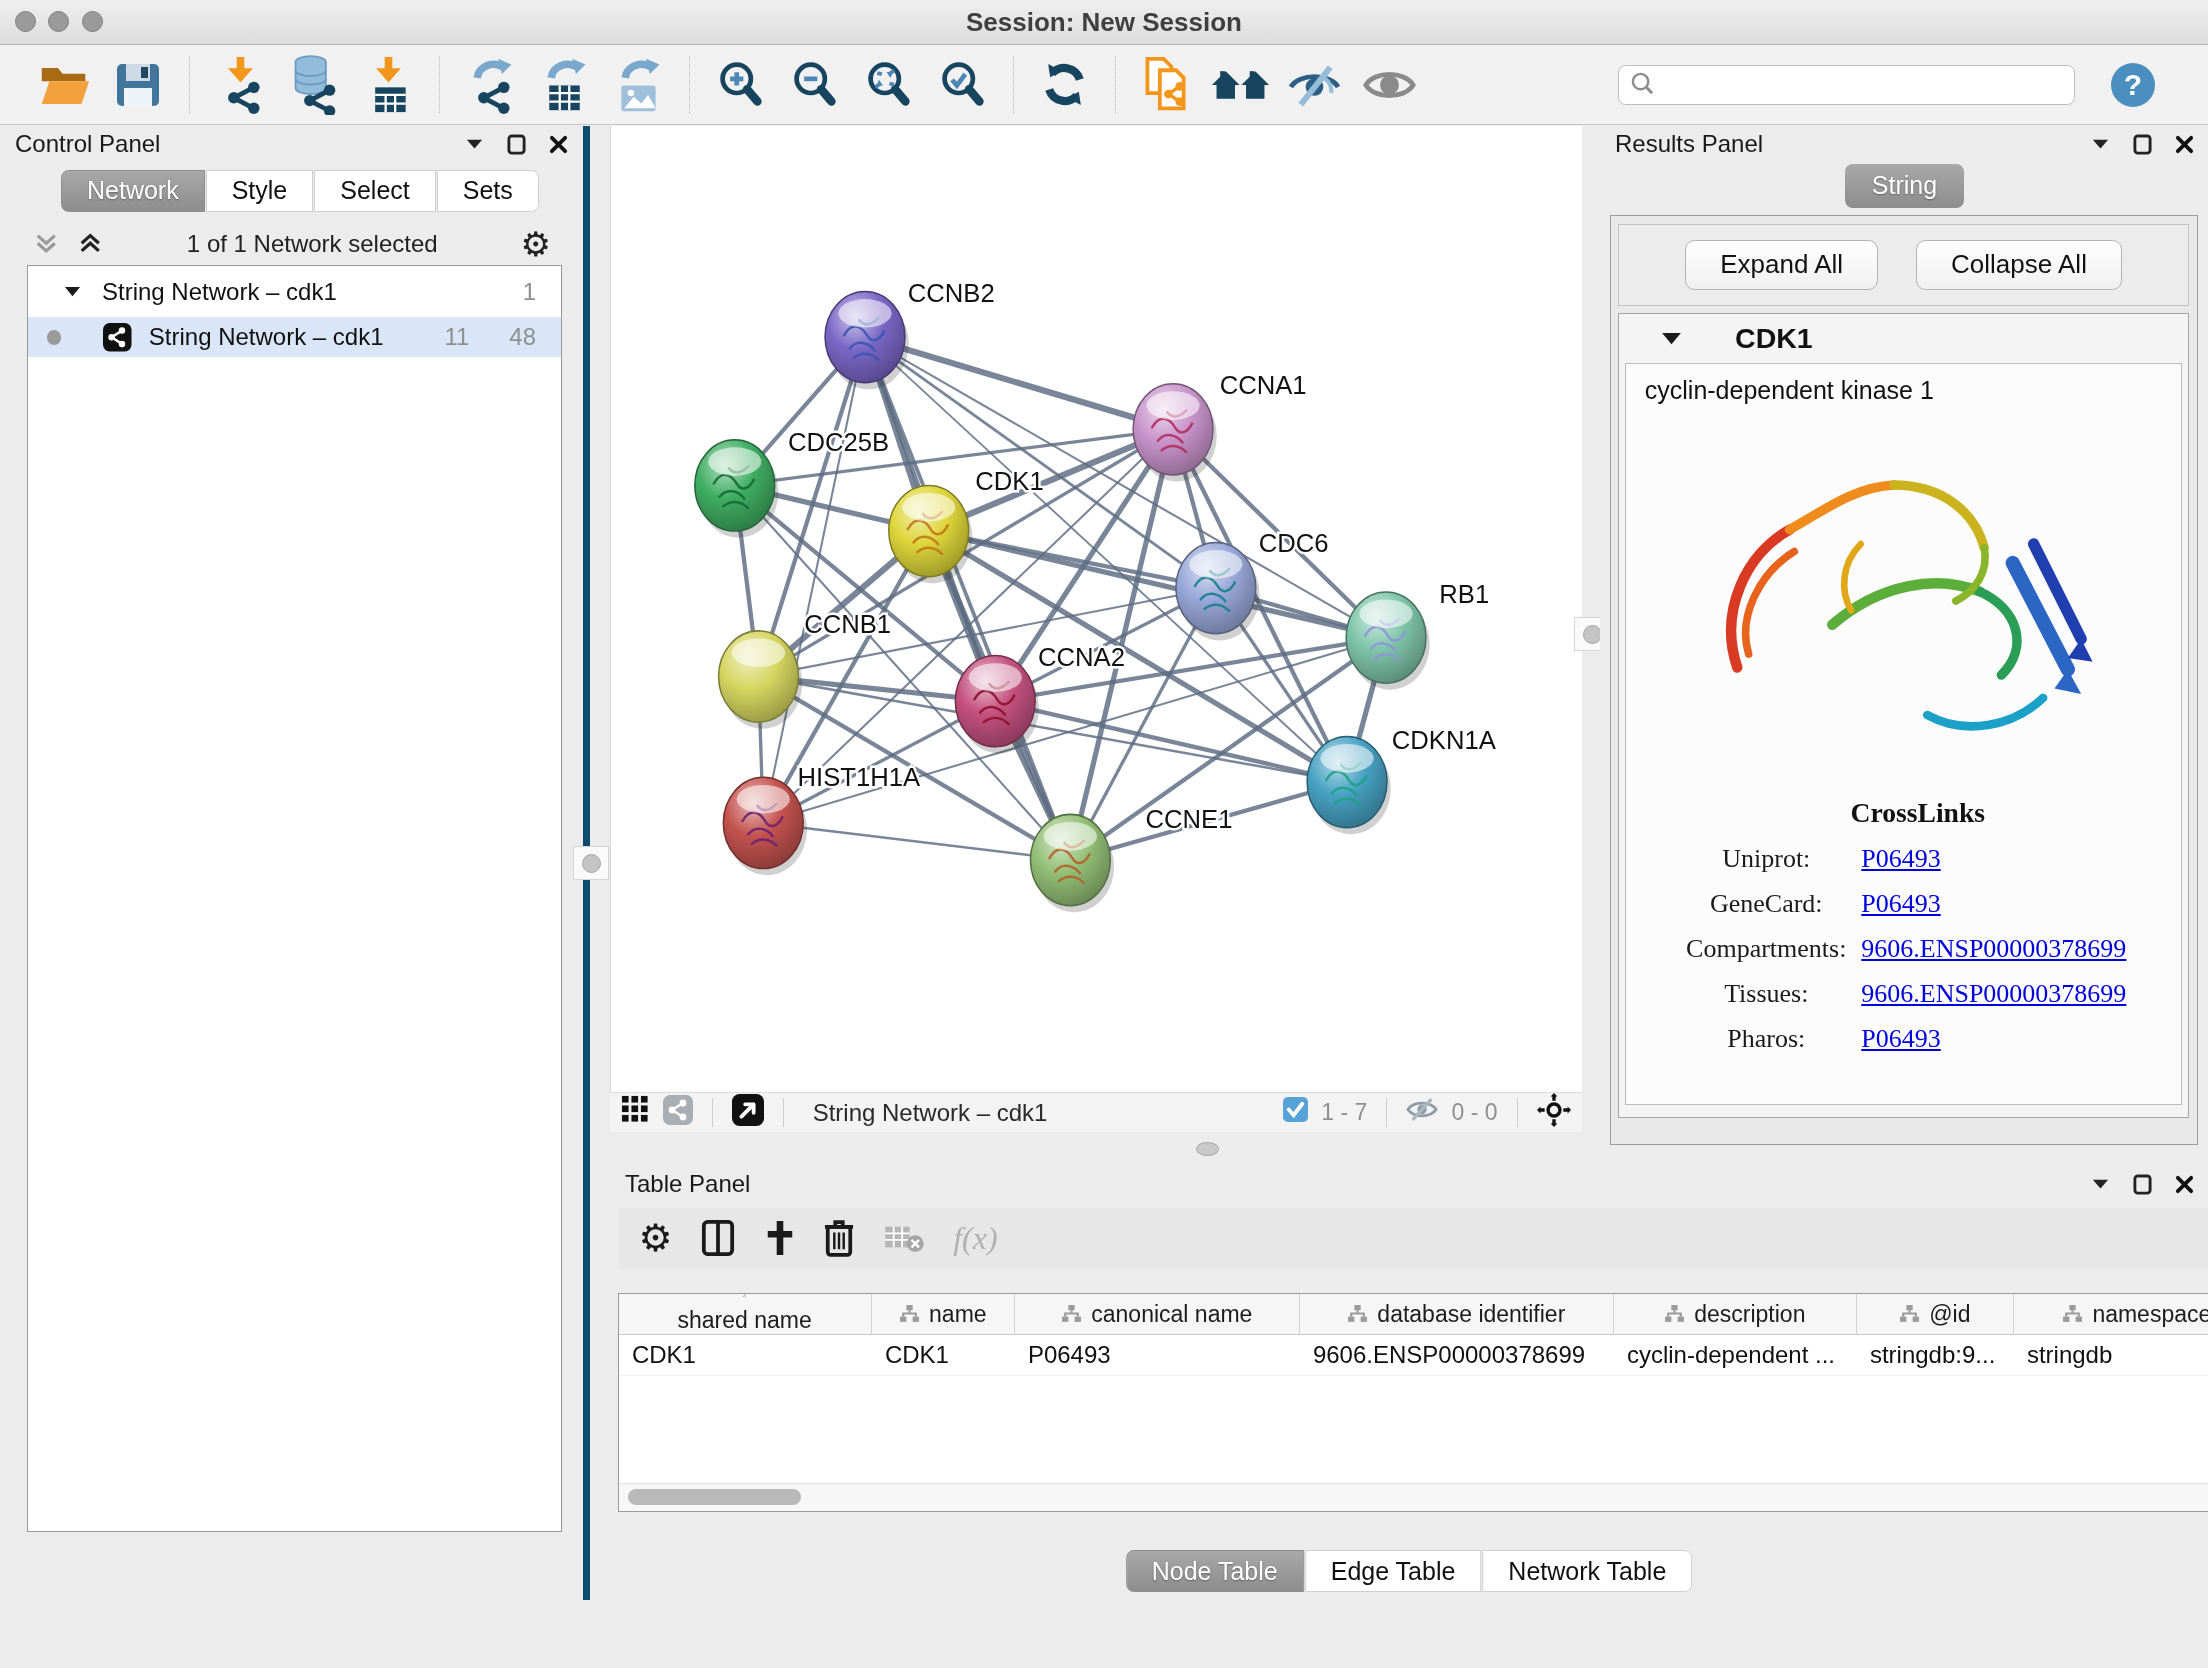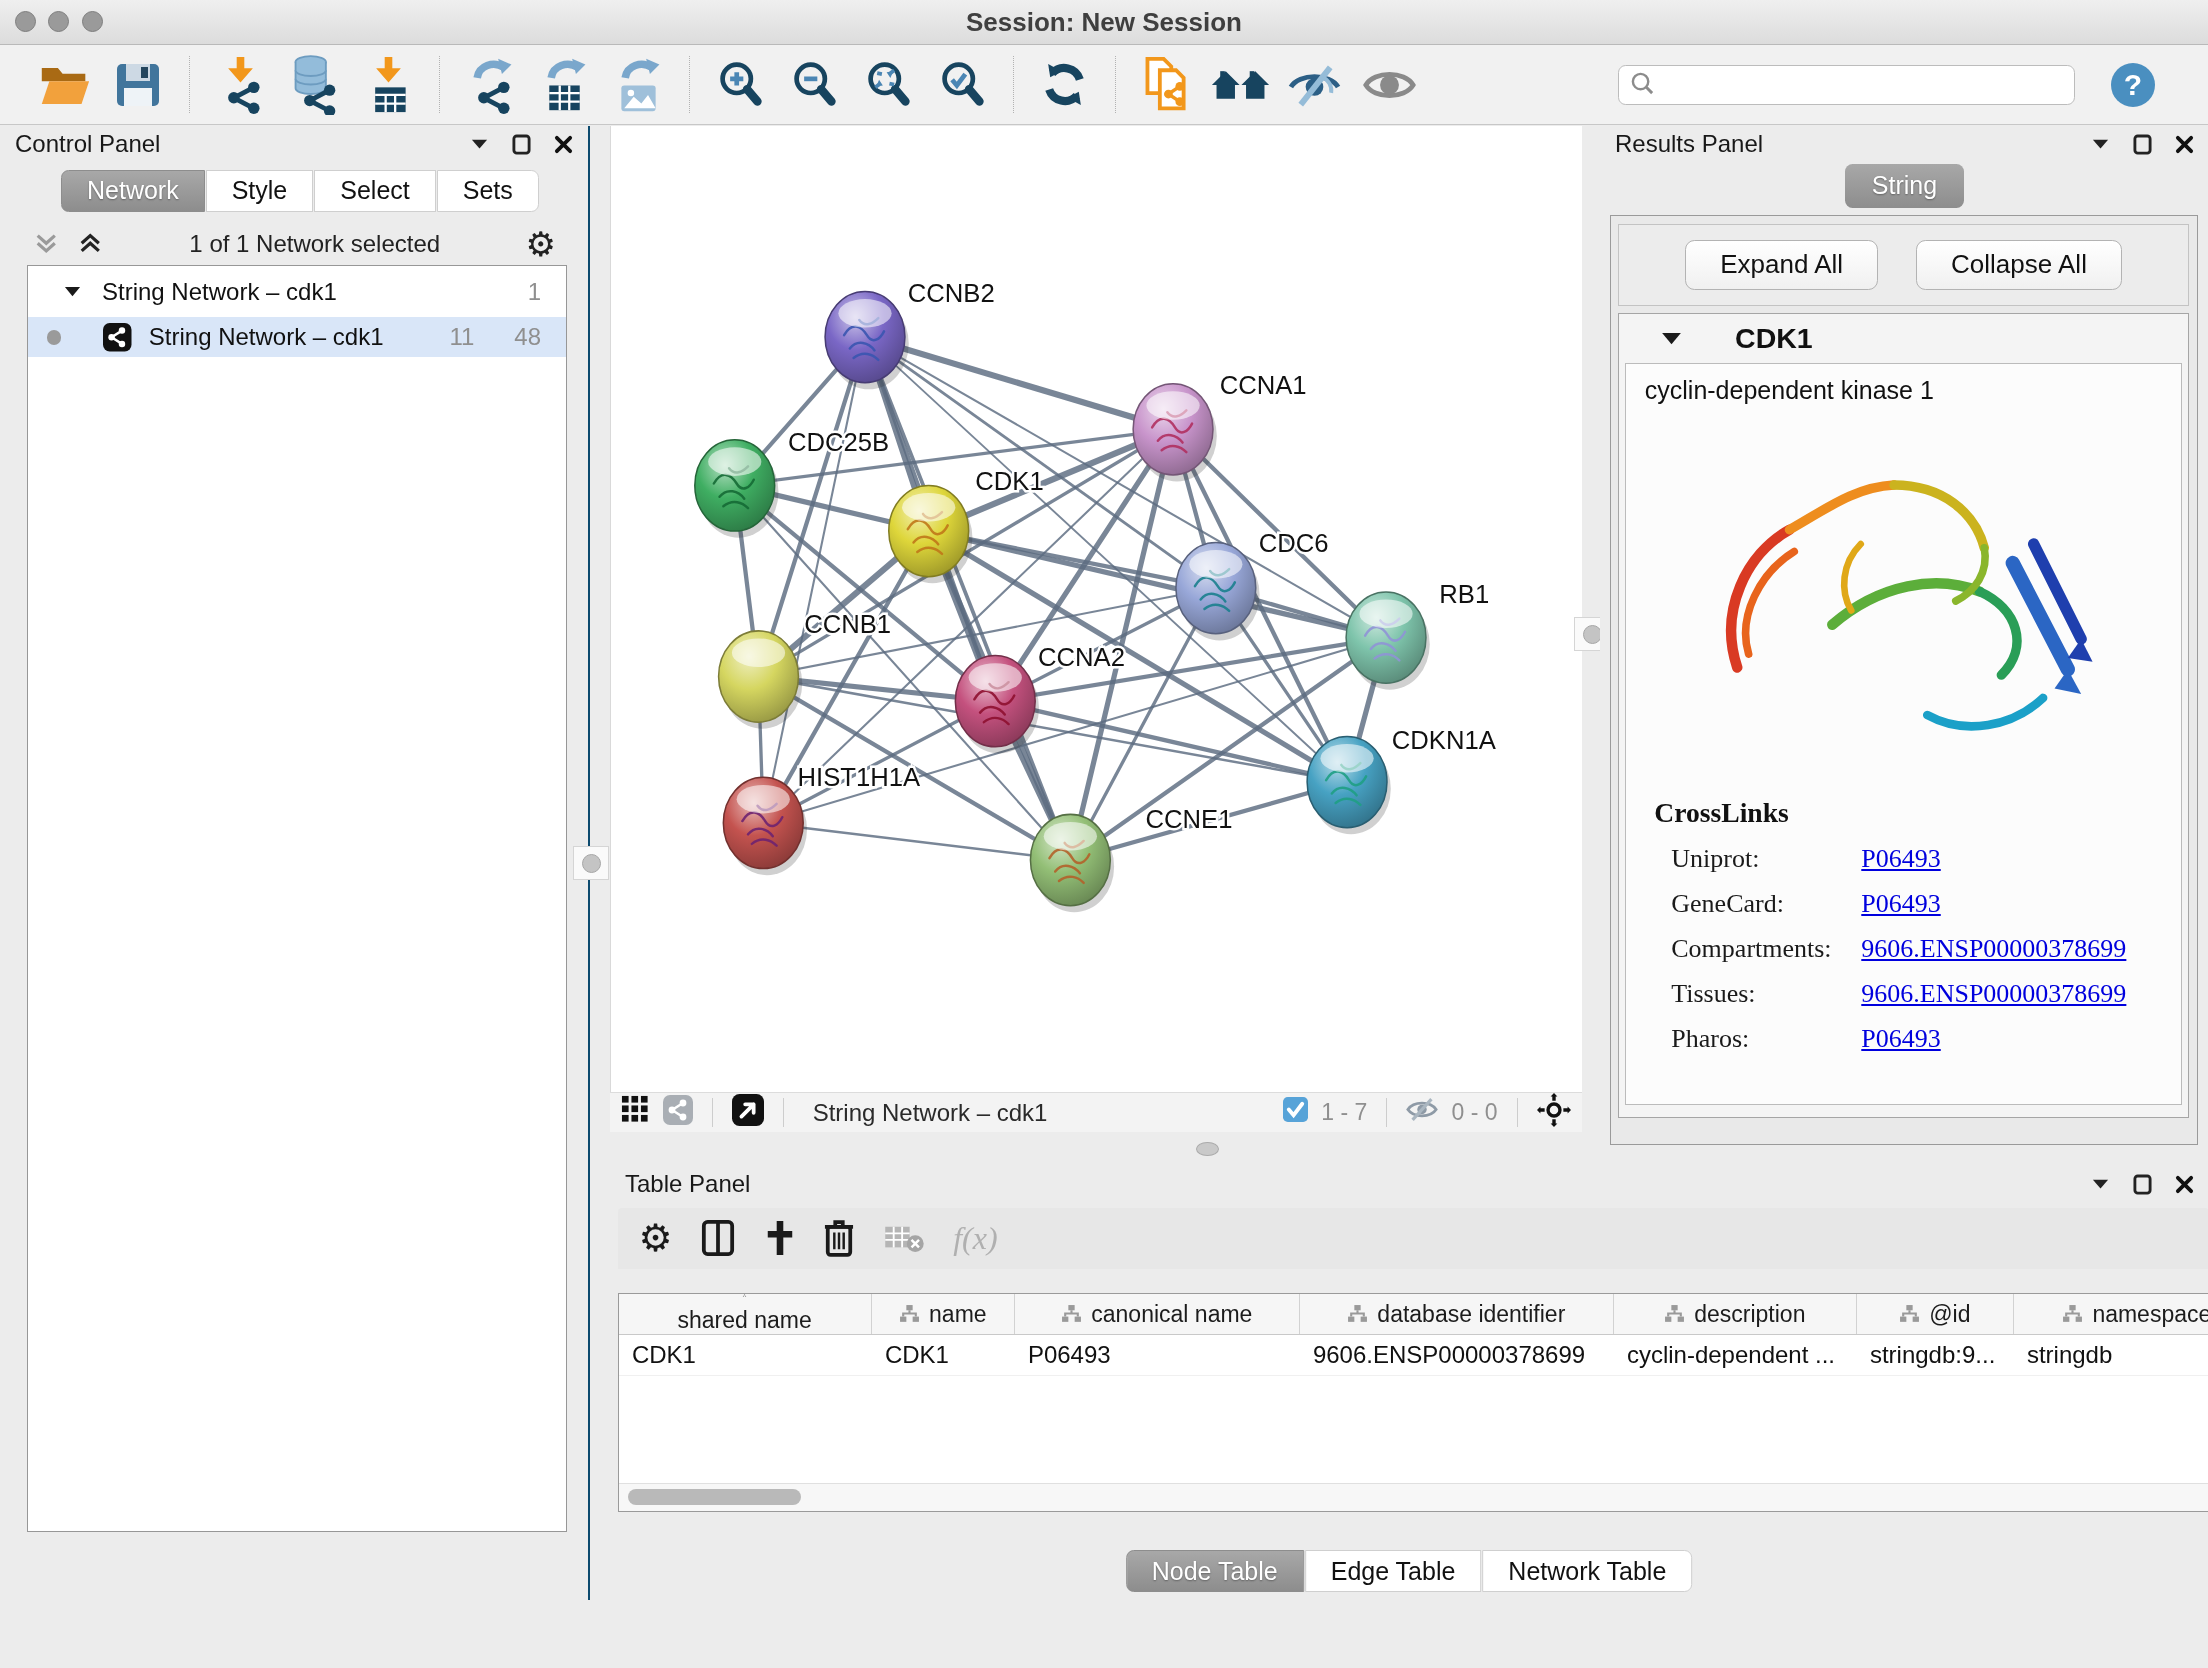--- a/index.html
+++ b/index.html
@@ -25,21 +25,21 @@
   .thelp{width:44px;height:44px;margin:0 53px 0 36px;border-radius:50%;background:#4a8fc0;
     display:flex;align-items:center;justify-content:center;color:#fff;font-size:30px;font-weight:bold;}
 
   
   .phead{height:36px;display:flex;align-items:center;padding:0 15px;font-size:24px;color:#181818;}
   .pctrl{margin-left:auto;display:flex;gap:23px;align-items:center;}
   .pctrl svg{display:block;}
 
   
   #control-panel{position:absolute;left:0;top:126px;width:590px;height:1474px;background:#ececec;
-    border-right:2px solid #0c4a6e;box-sizing:border-box;}
+    border-right:7px solid #0c4a6e;box-sizing:border-box;}
   .cp-tabs{display:flex;padding:7.6px 0 0 61px;}
   .tabseg{height:40px;padding:0 25px;font-size:25px;display:flex;align-items:center;background:#fff;
     border:1px solid #cfcfcf;margin-right:1px;color:#111;}
   .tabseg:first-child{border-radius:7.6px 0 0 7.6px;}
   .tabseg:last-child{border-radius:0 7.6px 7.6px 0;}
   .tabseg.active{background:linear-gradient(#a8a8a8,#8d8d8d);color:#fff;border-color:#8d8d8d;
     text-shadow:0 1px 1.9px rgba(0,0,0,.35);}
   .cp-selrow{display:flex;align-items:center;padding:15px 32px 9.5px 32px;font-size:24px;color:#222;}
   .cp-selrow .mid{flex:1;text-align:center;}
   .cp-tree{position:absolute;left:27px;right:21px;top:139px;bottom:68px;background:#fff;border:1px solid #979797;}
@@ -75,21 +75,21 @@
     padding:7.6px;box-sizing:border-box;}
   .rp-buttons{border:1px solid #c3c3c3;background:#ececec;height:80px;display:flex;align-items:center;
     justify-content:center;gap:38px;}
   .rp-btn{background:linear-gradient(#ffffff,#f0f0f0);border:1px solid #b3b3b3;border-radius:9.5px;
     font-size:26px;padding:8.6px 34px;color:#111;}
   .rp-content{border:1px solid #a5a5a5;background:#f4f4f4;margin-top:7.6px;height:805px;box-sizing:border-box;}
   .rp-chead{height:49px;display:flex;align-items:center;gap:53px;padding-left:42px;font-size:28.5px;font-weight:bold;color:#111;}
   .rp-body{margin:0 5.7px 5.7px 5.7px;border:1px solid #bbb;background:#fcfcfc;height:742px;box-sizing:border-box;overflow:hidden;}
   .rp-desc{font-size:25px;color:#111;padding:11.4px 0 0 19px;}
   .rp-protein{display:flex;justify-content:center;margin-top:25px;}
-  .xl{font-family:"Liberation Serif",serif;padding:25px 0 0 28.5px;}
+  .xl{font-family:"Liberation Serif",serif;padding:25px 0 0 28.5px;text-align:center;}
   .xl-head{font-size:27.6px;font-weight:bold;color:#111;}
   .xl-row{display:flex;font-size:26px;margin-top:15px;padding-left:17px;}
   .xl-label{width:190px;color:#1a1a1a;}
   .xl-link{color:#0000de;text-decoration:underline;}
 
   
   #table-panel{position:absolute;left:610px;top:1166px;width:1599px;height:434px;background:#ececec;}
   .tp-toolbar{margin:5.7px 0 0 7.6px;background:#e7e7e7;height:61px;display:flex;align-items:center;gap:28.5px;
     padding-left:21px;border-radius:3.8px 3.8px 0 0;}
   .tp-toolbar .tpi{display:flex;align-items:center;justify-content:center;}

